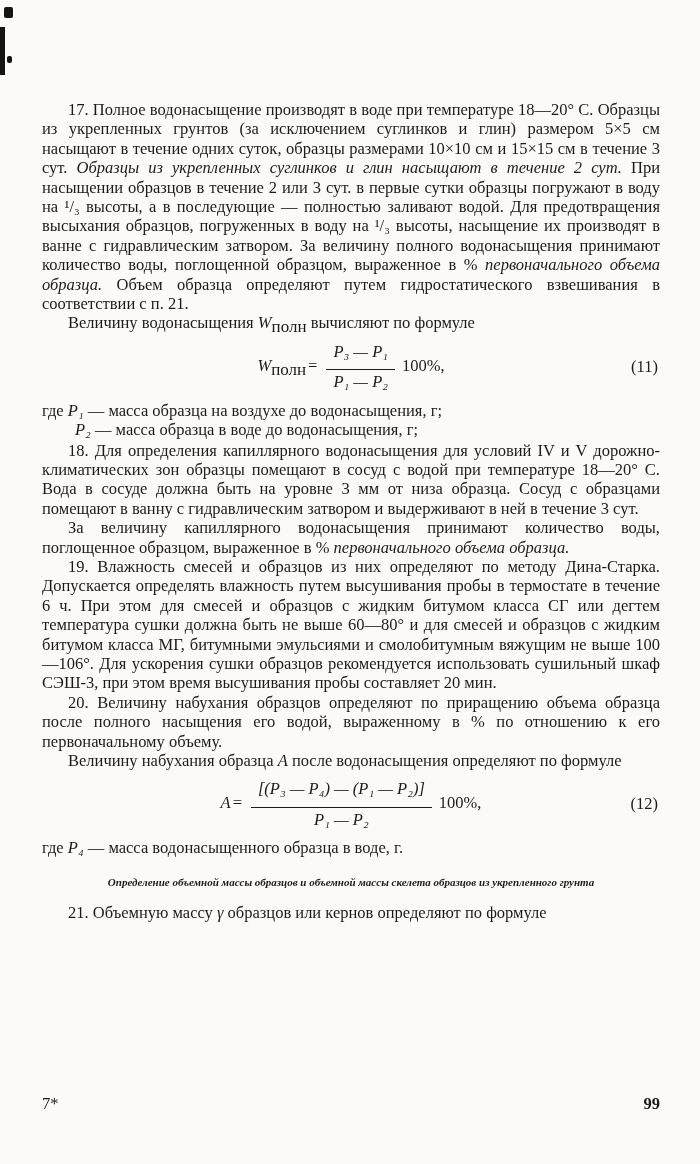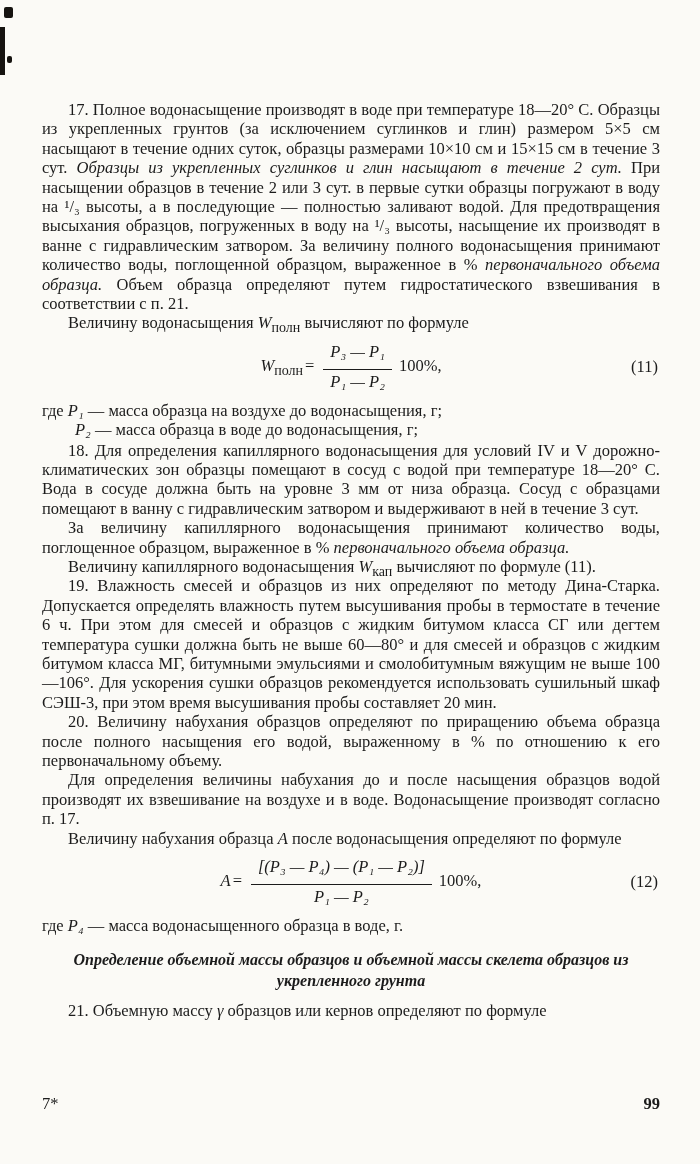--- a/index.html
+++ b/index.html
@@ -21,41 +21,41 @@
   .a2 { left: 0px;  top: 27px; width: 5px;  height: 48px; }
   .a3 { left: 7px;  top: 56px; width: 5px;  height: 7px;  border-radius: 2px; }
   .textblock {
     position: absolute;
     left: 42px; top: 100px; width: 618px;
     font-size: 16.5px; line-height: 19.4px;
     text-align: justify;
   }
   .para { margin: 0; text-indent: 26px; }
   .i, .var { font-style: italic; }
-  sub { font-size: 14px; font-style: normal; line-height: 0; }
+  sub { font-size: 17px; font-style: normal; line-height: 0; }
   .formula {
     position: relative;
     text-align: center;
     margin: 9px 0 9px;
     font-size: 16.5px;
     text-indent: 0;
   }
   .formula .var { font-style: italic; }
   .frac { display: inline-block; vertical-align: middle; margin: 0 7px; text-align: center; }
   .frac .num { display: block; padding: 0 7px 8px; border-bottom: 1.4px solid #1b1b1b; }
   .frac .den { display: block; padding: 2px 7px 0; }
   .f-eq { margin: 0 2px; }
   .eqnum { position: absolute; right: 2px; top: 50%; transform: translateY(-50%); font-style: normal; }
   .where { margin: 0 0 1px; text-align: left; }
   .where-line { padding-left: 33px; }
   .where-line.first { padding-left: 0; }
   .subheading {
     font-style: italic; font-weight: bold;
     text-align: center;
-    font-size: 16px; line-height: 21px;
+    font-size: 11px; line-height: 21px;
     margin: 14px 28px 10px;
     text-indent: 0;
   }
   .footer {
     position: absolute;
     left: 42px; right: 40px; top: 1094px;
     display: flex; justify-content: space-between;
     font-size: 16.5px;
   }
   .footer-right { font-weight: bold; }
@@ -82,27 +82,25 @@
 
     <div class="where">
       <div class="where-line first"><span>где </span><span class="var">P₁</span><span> — масса образца на воздухе до водонасыщения, г;</span></div>
       <div class="where-line"><span class="var">P₂</span><span> — масса образца в воде до водонасыщения, г;</span></div>
     </div>
 
     <p class="para">18. Для определения капиллярного водонасыщения для условий IV и V дорожно-климатических зон образцы помещают в сосуд с водой при температуре 18—20° С. Вода в сосуде должна быть на уровне 3 мм от низа образца. Сосуд с образцами помещают в ванну с гидравлическим затвором и выдерживают в ней в течение 3 сут.</p>
 
     <p class="para"><span>За величину капиллярного водонасыщения принимают количество воды, поглощенное образцом, выраженное в % </span><span class="i">первоначального объема образца.</span></p>
 
-    <p class="para"><span>Величину капиллярного водонасыщения </span><span class="var">W</span><sub>кап</sub><span> вычисляют по формуле (11).</span></p>
 
     <p class="para">19. Влажность смесей и образцов из них определяют по методу Дина-Старка. Допускается определять влажность путем высушивания пробы в термостате в течение 6 ч. При этом для смесей и образцов с жидким битумом класса СГ или дегтем температура сушки должна быть не выше 60—80° и для смесей и образцов с жидким битумом класса МГ, битумными эмульсиями и смолобитумным вяжущим не выше 100—106°. Для ускорения сушки образцов рекомендуется использовать сушильный шкаф СЭШ-3, при этом время высушивания пробы составляет 20 мин.</p>
 
     <p class="para">20. Величину набухания образцов определяют по приращению объема образца после полного насыщения его водой, выраженному в % по отношению к его первоначальному объему.</p>
 
-    <p class="para">Для определения величины набухания до и после насыщения образцов водой производят их взвешивание на воздухе и в воде. Водонасыщение производят согласно п. 17.</p>
 
     <p class="para"><span>Величину набухания образца </span><span class="var">A</span><span> после водонасыщения определяют по формуле</span></p>
 
     <div class="formula">
       <span><span class="var">A</span><sub></sub><span class="f-eq">=</span></span><span class="frac"><span class="num var">[(P₃ — P₄) — (P₁ — P₂)]</span><span class="den var">P₁ — P₂</span></span><span>100%,</span>
       <span class="eqnum">(12)</span>
     </div>
 
     <div class="where">
       <div class="where-line first"><span>где </span><span class="var">P₄</span><span> — масса водонасыщенного образца в воде, г.</span></div>

